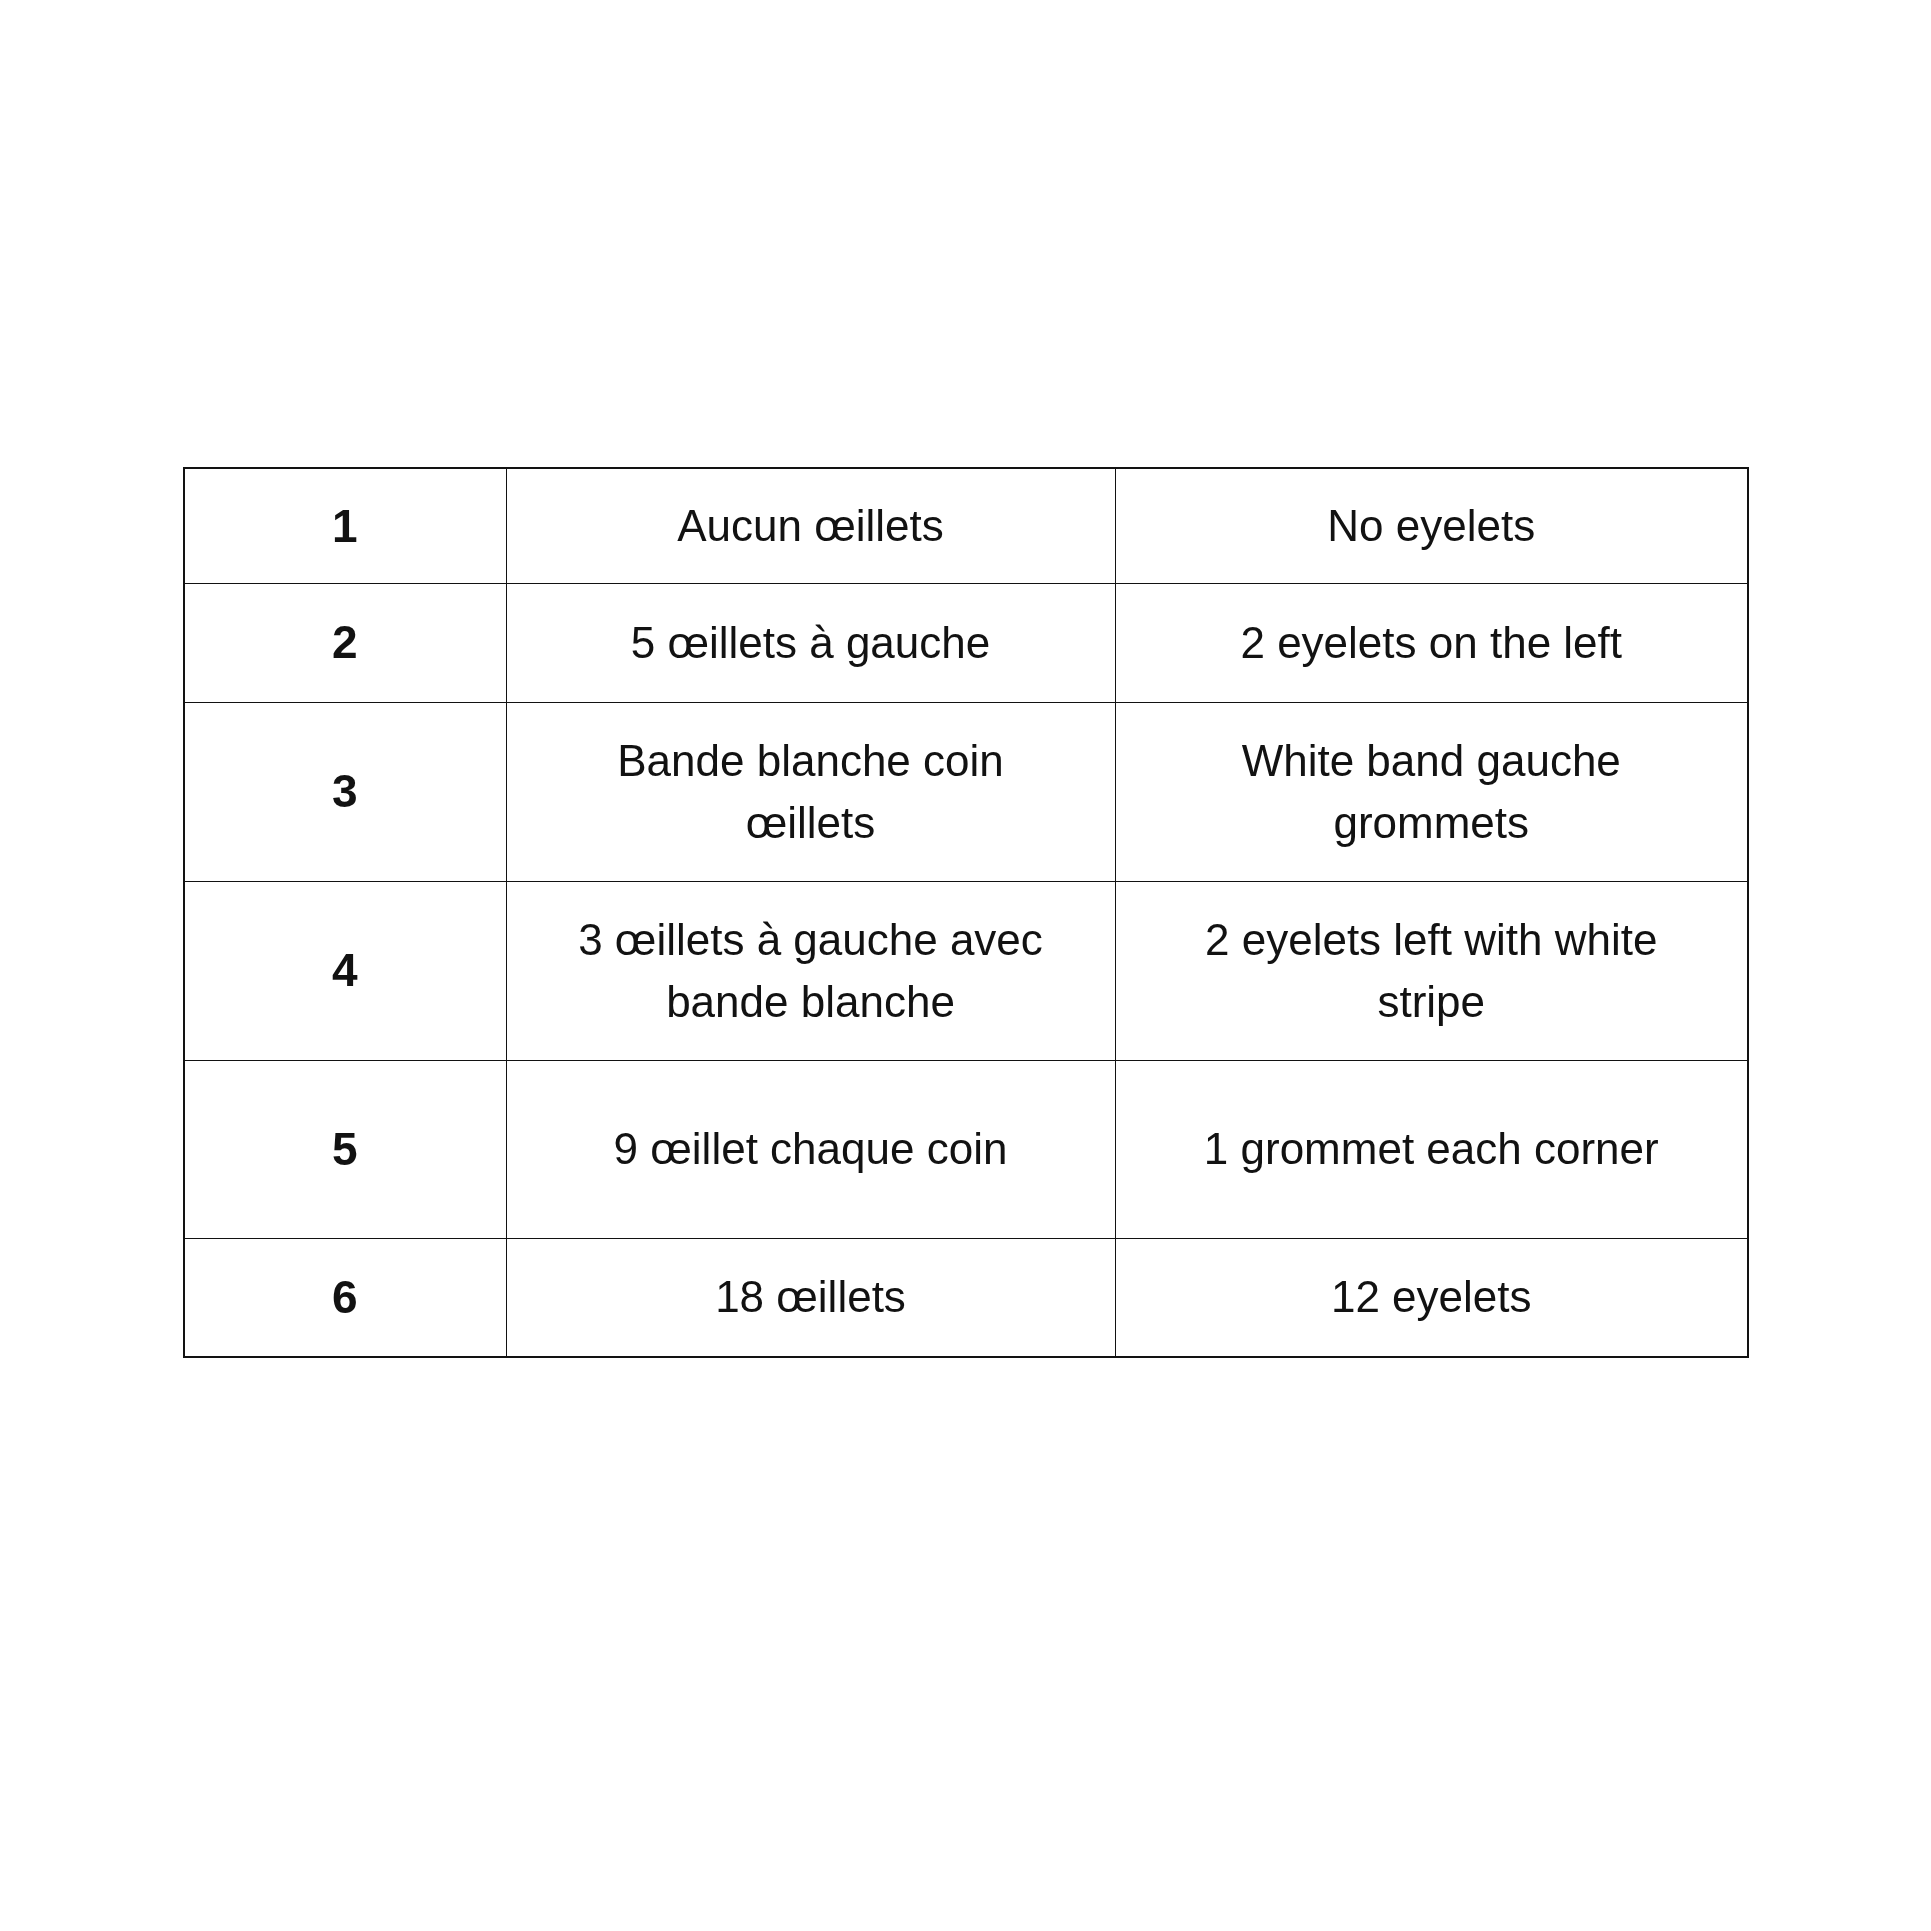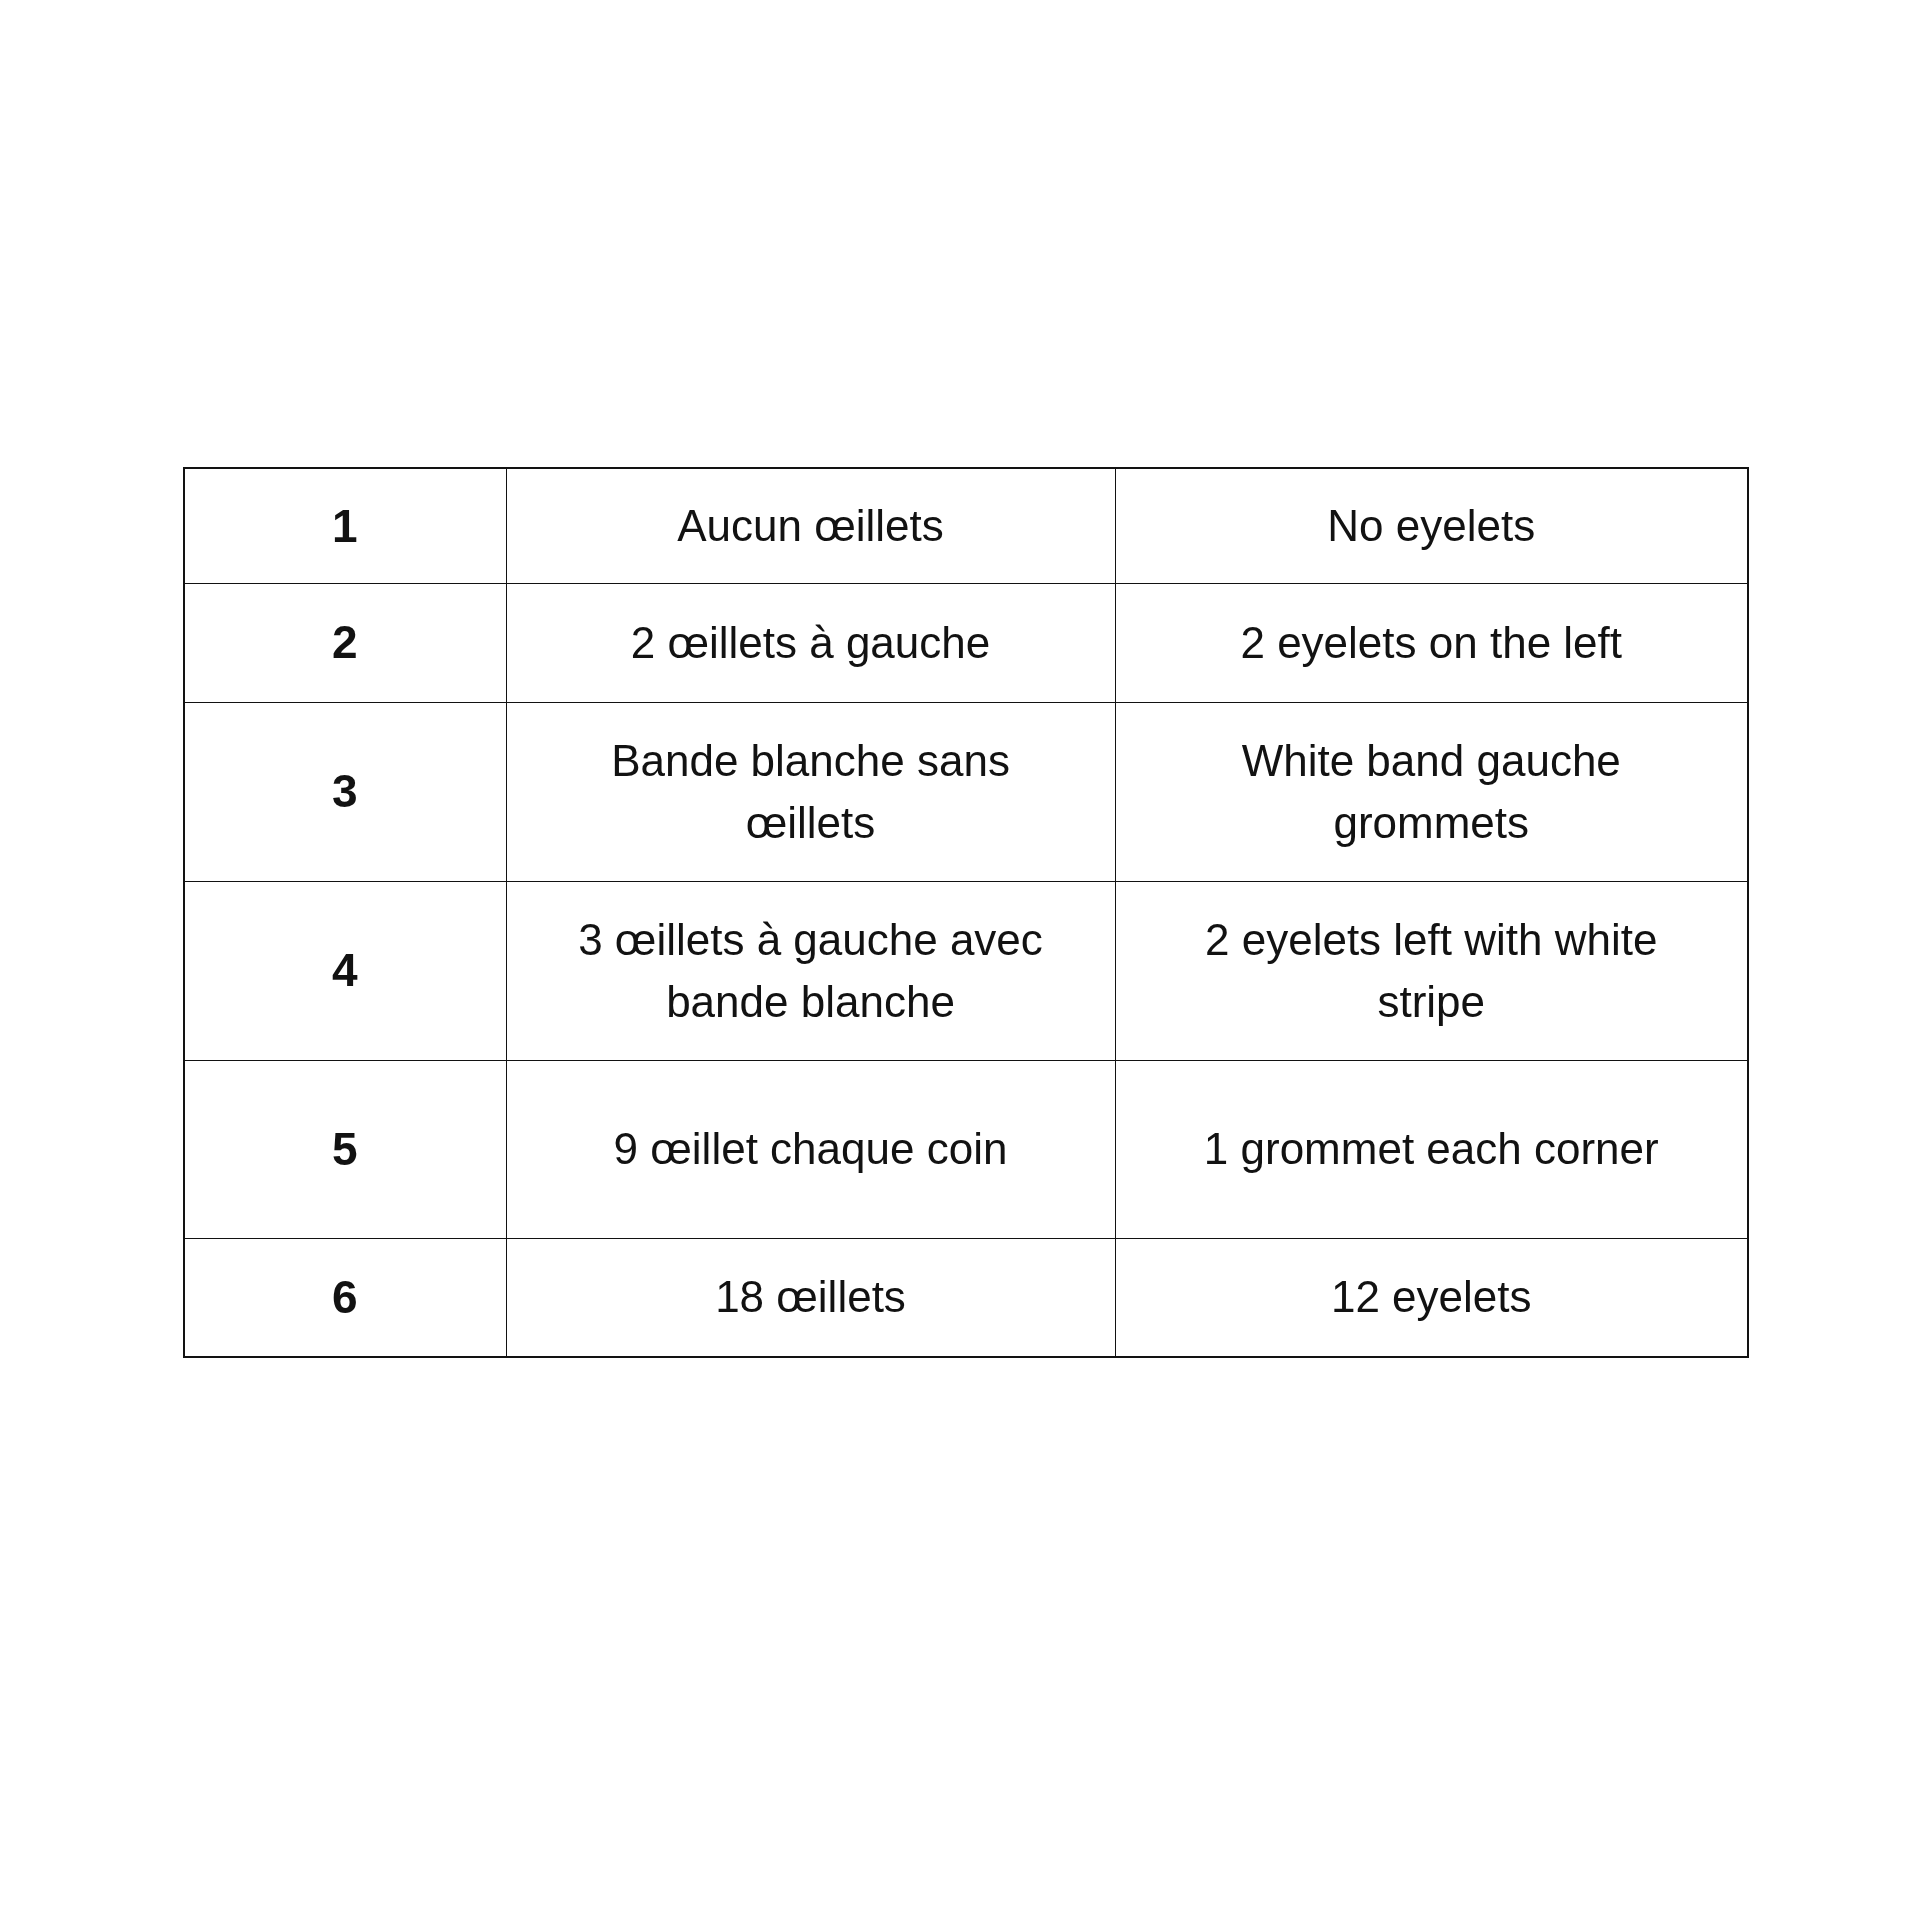--- a/index.html
+++ b/index.html
@@ -58,26 +58,26 @@
     <col class="c-en">
   </colgroup>
   <tbody>
     <tr class="r1">
       <td class="num-cell">1</td>
       <td class="fr-cell">Aucun œillets</td>
       <td class="en-cell">No eyelets</td>
     </tr>
     <tr class="r2">
       <td class="num-cell">2</td>
-      <td class="fr-cell">2 œillets à gauche</td>
+      <td class="fr-cell">5 œillets à gauche</td>
       <td class="en-cell">2 eyelets on the left</td>
     </tr>
     <tr class="r3">
       <td class="num-cell">3</td>
-      <td class="fr-cell">Bande blanche sans œillets</td>
+      <td class="fr-cell">Bande blanche coin œillets</td>
       <td class="en-cell">White band gauche grommets</td>
     </tr>
     <tr class="r4">
       <td class="num-cell">4</td>
       <td class="fr-cell">3 œillets à gauche avec bande blanche</td>
       <td class="en-cell">2 eyelets left with white stripe</td>
     </tr>
     <tr class="r5">
       <td class="num-cell">5</td>
       <td class="fr-cell">9 œillet chaque coin</td>

